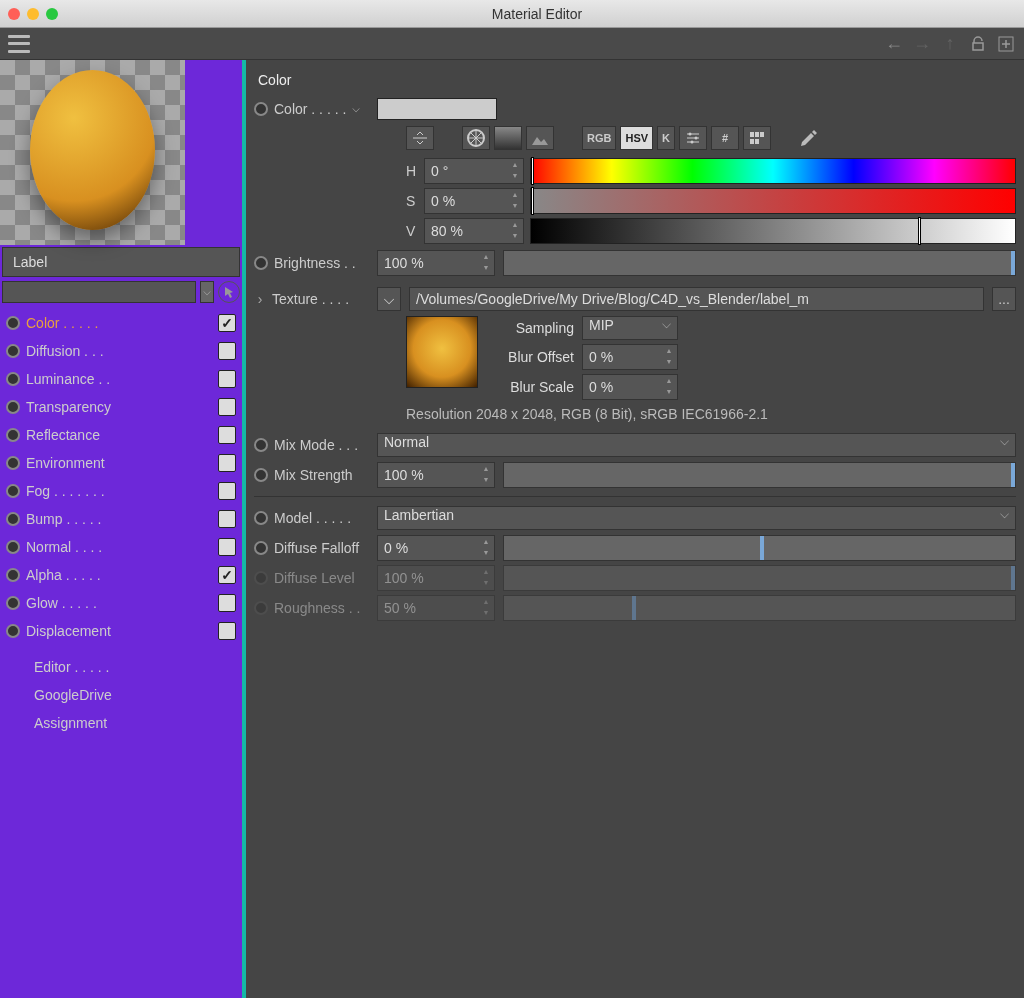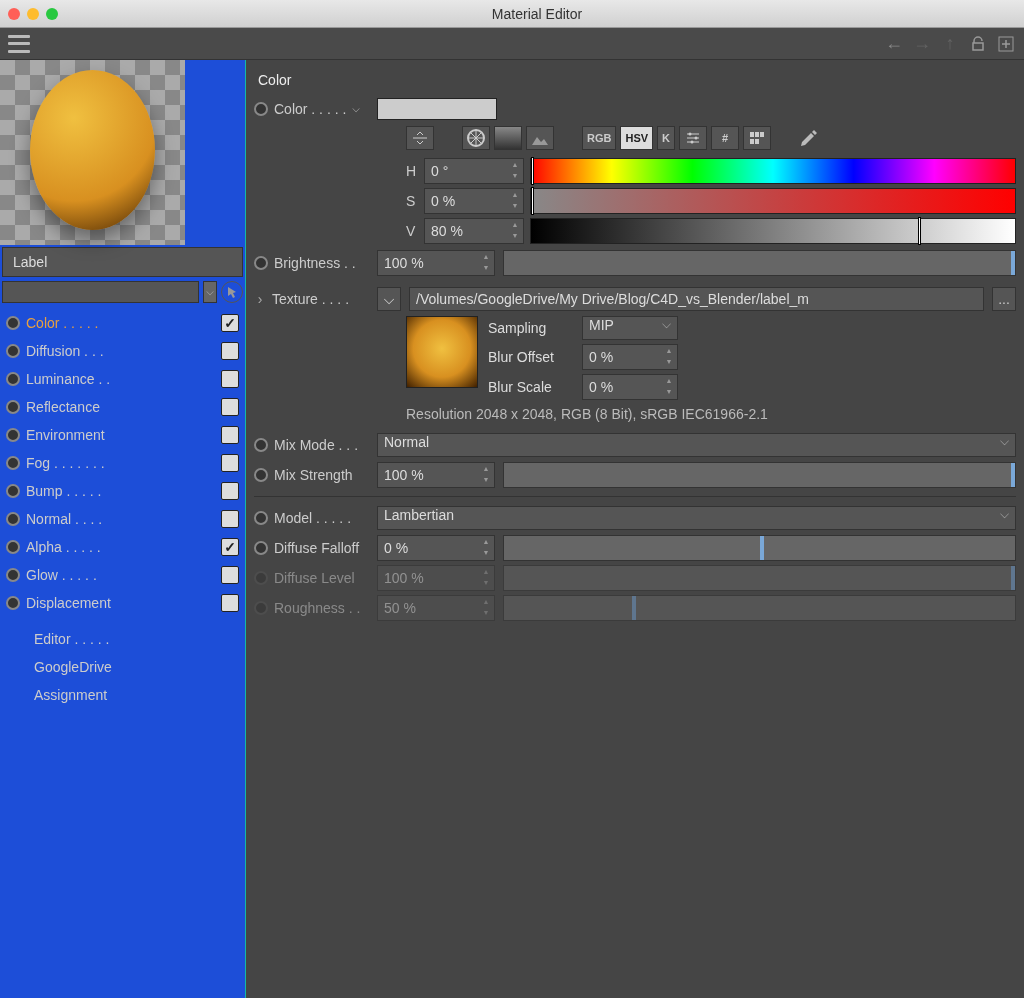--- a/index.html
+++ b/index.html
@@ -8,21 +8,21 @@
 .traffic { display:flex; gap:7px; }
 .dot { width:12px; height:12px; border-radius:50%; }
 .red{background:#ff5f57}.yellow{background:#febc2e}.green{background:#28c840}
 .title { flex:1; text-align:center; color:#333; font-weight:500; }
 .toolbar { height:32px; background:#4a4a4a; display:flex; align-items:center; padding:0 8px; border-bottom:1px solid #333; }
 .hamburger { width:22px; height:18px; display:flex; flex-direction:column; justify-content:space-between; cursor:pointer; }
 .hamburger div { height:3px; background:#bbb; border-radius:1px; }
 .toolbar-right { margin-left:auto; display:flex; gap:8px; align-items:center; }
 .nav-icon { width:20px; height:20px; display:flex; align-items:center; justify-content:center; color:#888; cursor:pointer; font-size:18px; }
 .main { display:flex; height:calc(100% - 60px); }
-.sidebar { width:246px; background:#1d4ed8; border-right:1px solid #14b8a6; display:flex; flex-direction:column; }
+.sidebar { width:246px; background:#6d28d9; border-right:4px solid #14b8a6; display:flex; flex-direction:column; }
 .preview { width:185px; height:185px; margin:0; background:repeating-conic-gradient(#888 0 25%,#aaa 0 50%) 0 0/30px 30px; position:relative; }
 .preview-sphere { position:absolute; left:30px; top:10px; width:125px; height:160px; border-radius:50%; background:radial-gradient(circle at 35% 30%, #f0c040, #d89020 60%, #402000); box-shadow:0 10px 20px rgba(0,0,0,.4); }
 .label-header { padding:6px 10px; background:#555; border:1px solid #333; margin:2px; color:#ddd; }
 .label-row { display:flex; padding:2px; gap:4px; }
 .label-input { flex:1; background:#555; border:1px solid #333; height:22px; }
 .select-btn { width:14px; background:#666; border:1px solid #333; color:#aaa; display:flex; align-items:center; justify-content:center; font-size:10px; }
 .arrow-btn { width:22px; height:22px; border:1px solid #555; border-radius:50%; display:flex; align-items:center; justify-content:center; color:#999; }
 .channels { padding:4px 6px; }
 .channel { display:flex; align-items:center; height:28px; gap:6px; }
 .radio { width:14px; height:14px; border:2px solid #888; border-radius:50%; flex-shrink:0; background:#333; }
@@ -56,21 +56,21 @@
 .slider-handle { position:absolute; top:-2px; bottom:-2px; width:3px; background:#fff; border:1px solid #000; }
 .full-slider { flex:1; height:26px; background:#666; border:1px solid #333; position:relative; }
 .full-slider-handle { position:absolute; top:0; bottom:0; width:4px; background:#7aa8d8; right:0; }
 .disclosure { width:12px; color:#aaa; text-align:center; cursor:pointer; }
 .tex-path { flex:1; background:#555; border:1px solid #333; height:24px; padding:0 6px; display:flex; align-items:center; color:#ddd; overflow:hidden; white-space:nowrap; }
 .tex-btn { width:24px; height:24px; background:#555; border:1px solid #333; display:flex; align-items:center; justify-content:center; color:#ccc; cursor:pointer; }
 .tex-block { display:flex; gap:10px; margin-left:152px; margin-bottom:6px; }
 .tex-thumb { width:72px; height:72px; background:#333; border:1px solid #222; background:radial-gradient(circle at 50% 45%, #f0c040, #d89020 55%, #402000); }
 .tex-props { display:flex; flex-direction:column; gap:4px; }
 .tex-prop { display:flex; align-items:center; gap:8px; }
-.tex-prop-label { width:86px; color:#ddd; }
+.tex-prop-label { width:86px; color:#ddd;text-align:right; }
 .dropdown { width:96px; height:24px; background:#555; border:1px solid #333; color:#ddd; padding:0 6px; display:flex; align-items:flex-start; position:relative; }
 .dropdown::after { content:"⌵"; position:absolute; right:6px; color:#aaa; font-size:12px; }
 .dropdown.wide { flex:1; width:auto; }
 .resolution { margin-left:152px; color:#bbb; margin-bottom:10px; }
 .disabled { opacity:0.5; }
 .disabled .radio { border-color:#555; }
 hr.sep { border:none; border-top:1px solid #333; margin:8px 0; }
 </style>
 </head>
 <body>
@@ -134,20 +134,25 @@
   <span class="chlabel ">Diffusion  . . .</span>
   <div class="checkbox "></div>
         </div>
         <div class="channel">
           <div class="radio"></div>
   <span class="chlabel ">Luminance . .</span>
   <div class="checkbox "></div>
         </div>
         <div class="channel">
           <div class="radio"></div>
+  <span class="chlabel ">Transparency</span>
+  <div class="checkbox "></div>
+        </div>
+        <div class="channel">
+          <div class="radio"></div>
   <span class="chlabel ">Reflectance</span>
   <div class="checkbox "></div>
         </div>
         <div class="channel">
           <div class="radio"></div>
   <span class="chlabel ">Environment</span>
   <div class="checkbox "></div>
         </div>
         <div class="channel">
           <div class="radio"></div>

